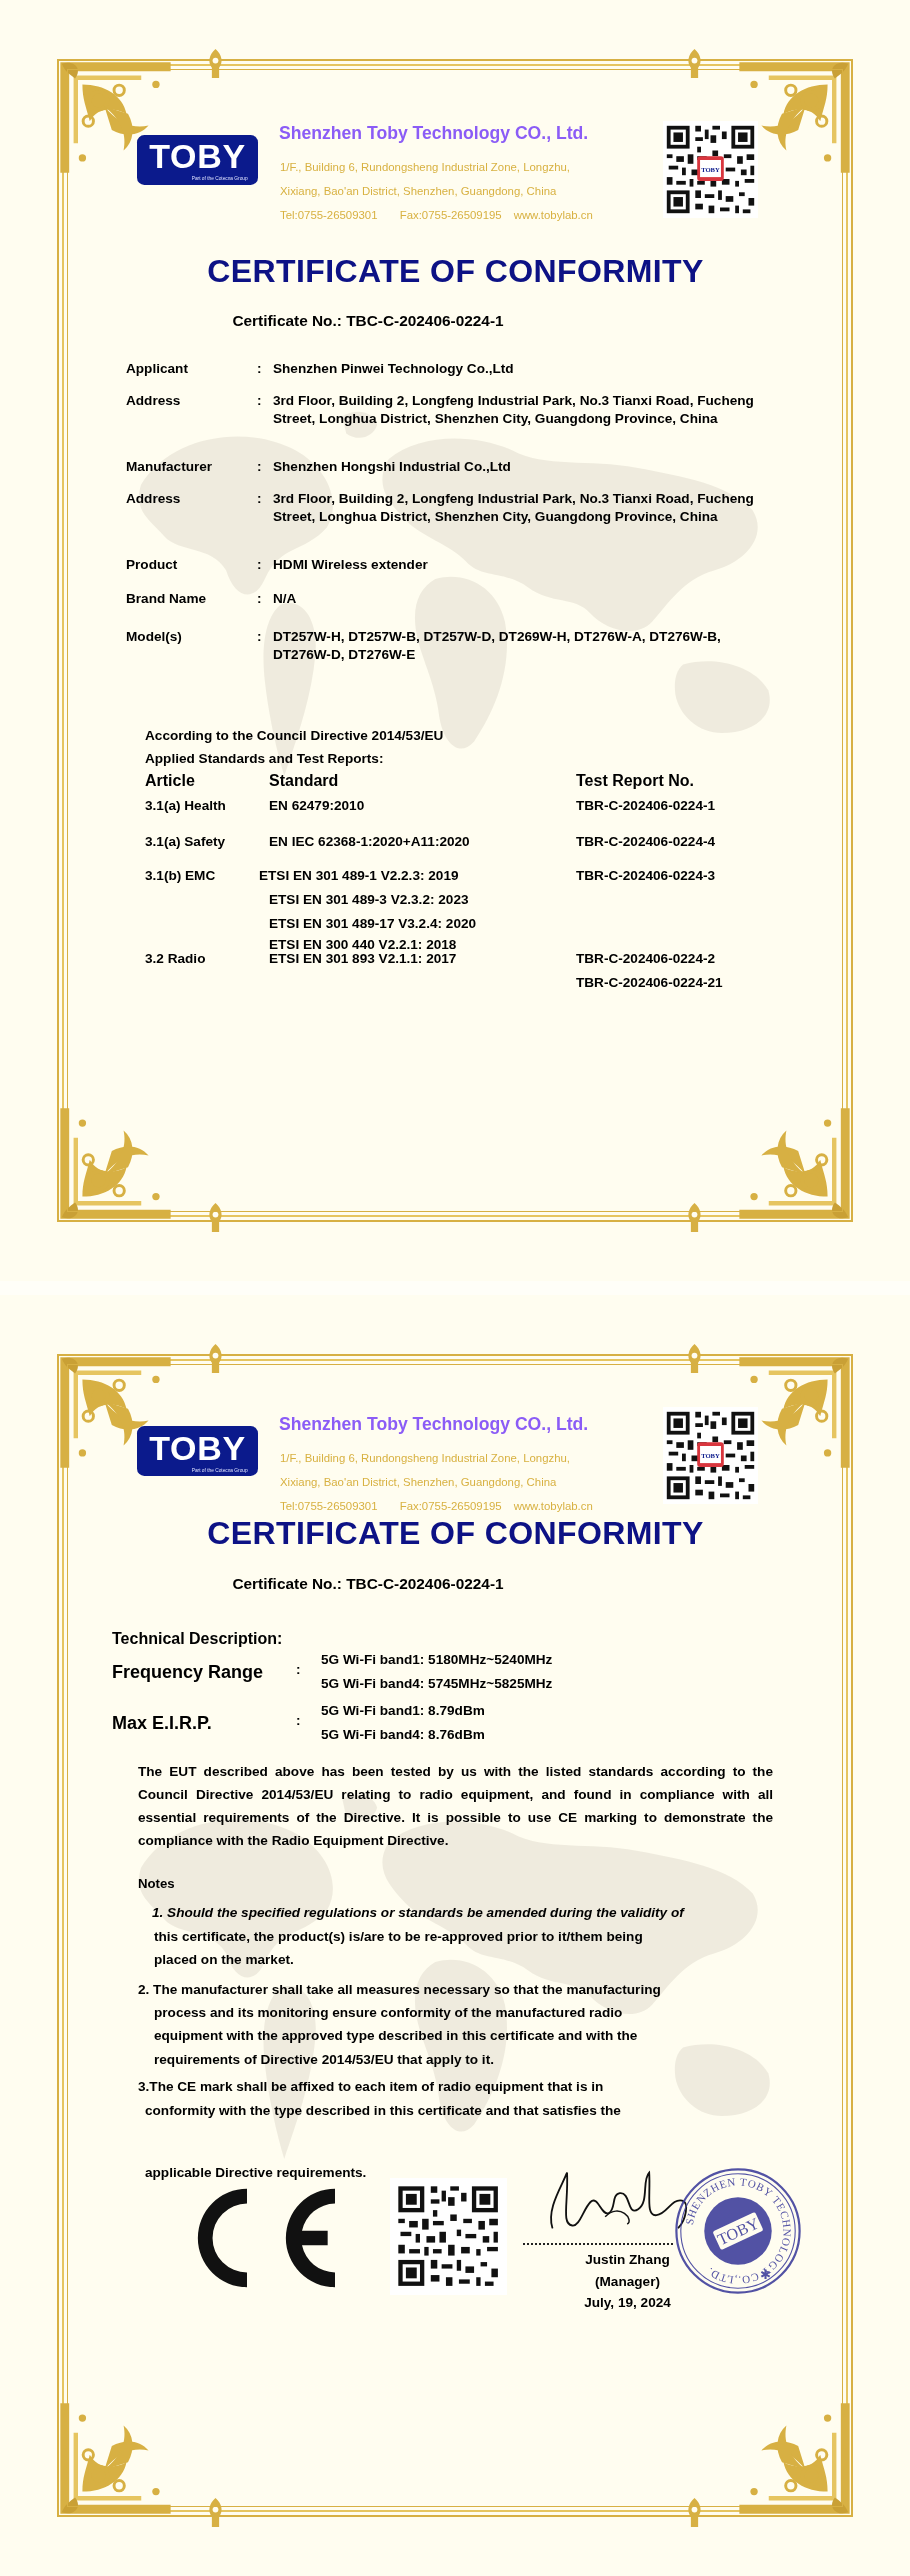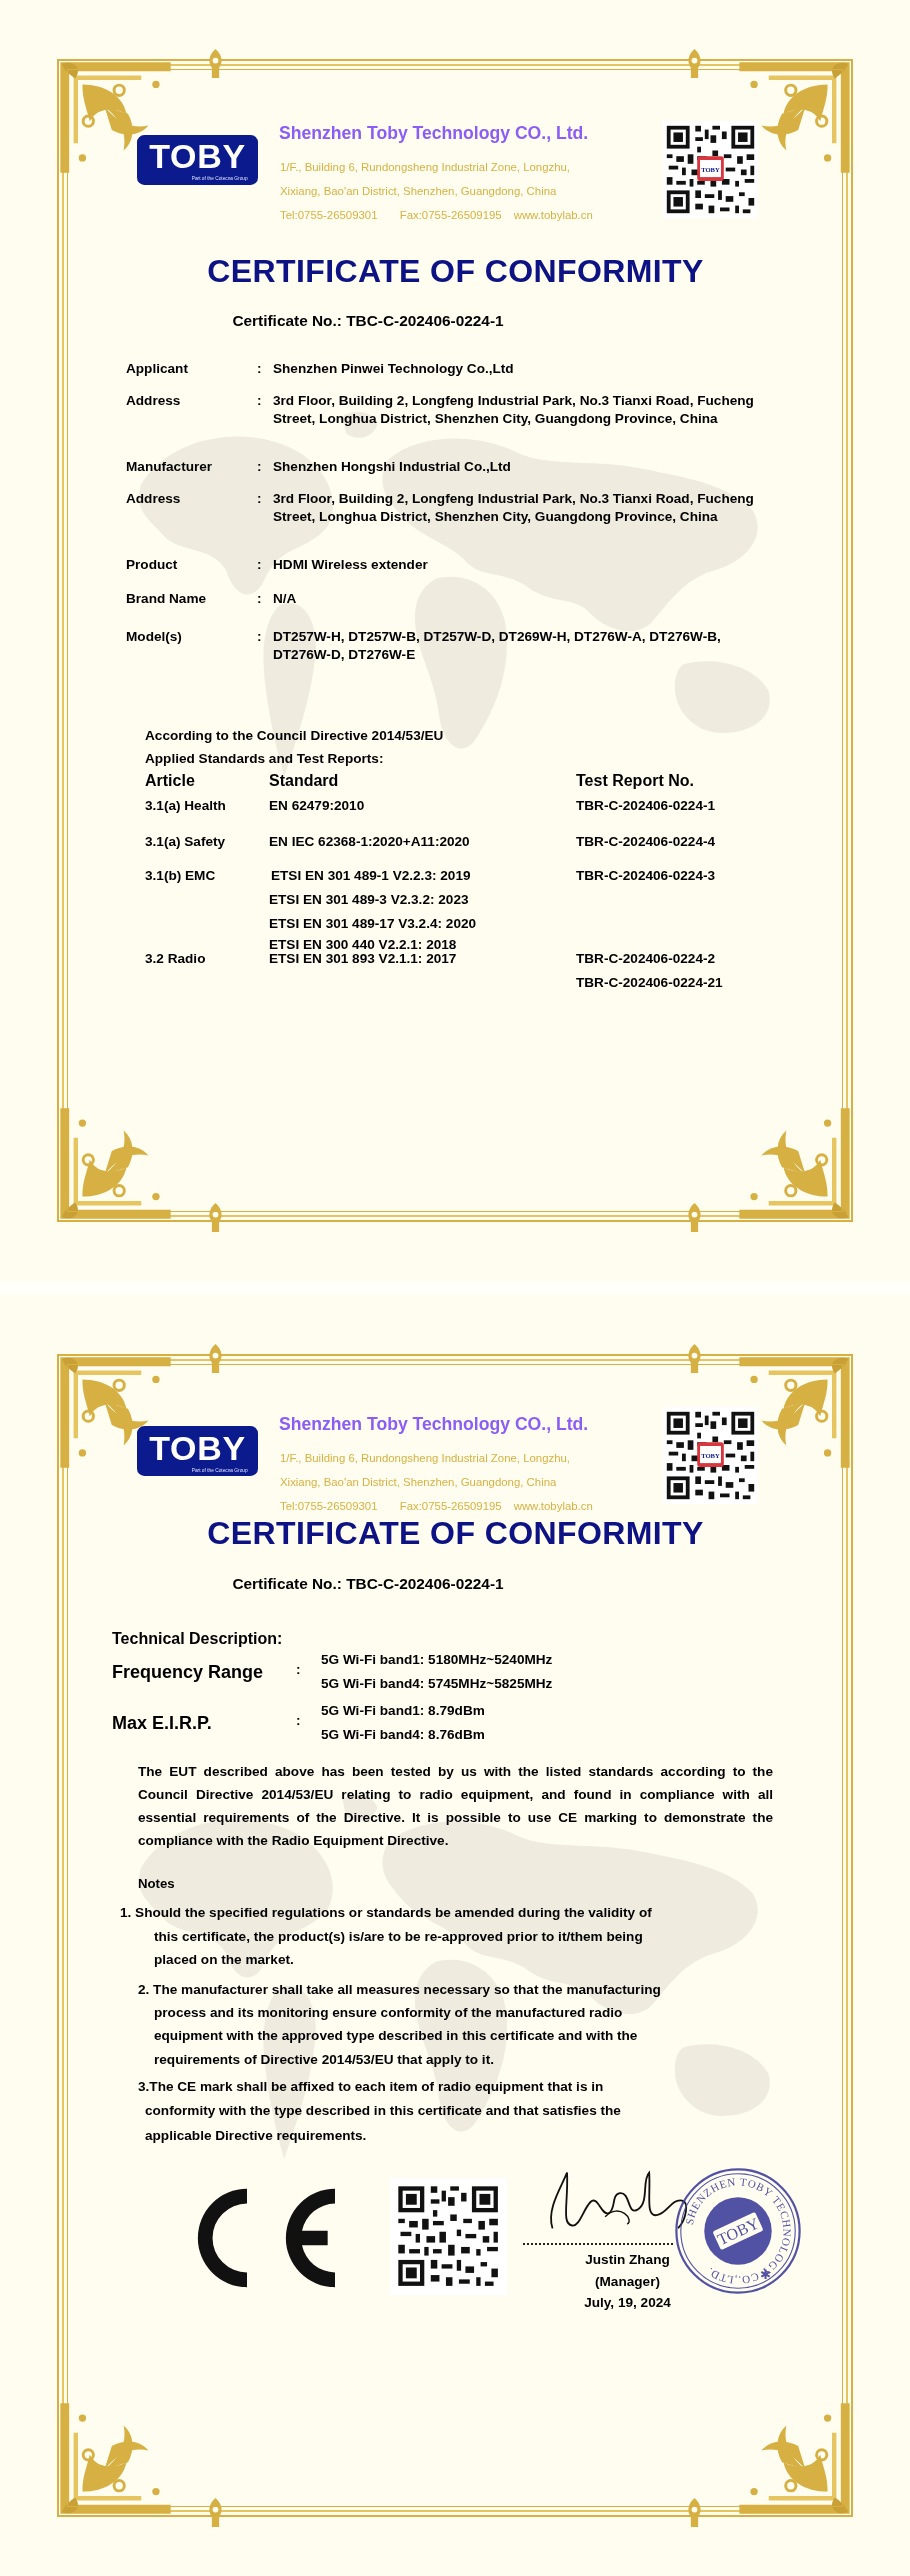--- a/index.html
+++ b/index.html
@@ -349,21 +349,21 @@
       <div class="tbl-cell" style="left:269px; top:796px;">EN 62479:2010</div>
       <div class="tbl-cell" style="left:576px; top:796px;">TBR-C-202406-0224-1</div>
     </div>
     <div>
       <div class="tbl-cell" style="left:145px; top:832px;">3.1(a) Safety</div>
       <div class="tbl-cell" style="left:269px; top:832px;">EN IEC 62368-1:2020+A11:2020</div>
       <div class="tbl-cell" style="left:576px; top:832px;">TBR-C-202406-0224-4</div>
     </div>
     <div>
       <div class="tbl-cell" style="left:145px; top:866px;">3.1(b) EMC</div>
-      <div class="tbl-cell" style="left:271px; top:866px;">ETSI EN 301 489-1 V2.2.3: 2019</div>
+      <div class="tbl-cell" style="left:259px; top:866px;">ETSI EN 301 489-1 V2.2.3: 2019</div>
       <div class="tbl-cell" style="left:269px; top:890px;">ETSI EN 301 489-3 V2.3.2: 2023</div>
       <div class="tbl-cell" style="left:269px; top:914px;">ETSI EN 301 489-17 V3.2.4: 2020</div>
       <div class="tbl-cell" style="left:576px; top:866px;">TBR-C-202406-0224-3</div>
     </div>
     <div>
       <div class="tbl-cell" style="left:145px; top:949px;">3.2 Radio</div>
       <div class="tbl-cell" style="left:269px; top:949px;">ETSI EN 301 893 V2.1.1: 2017</div>
       <div class="tbl-cell" style="left:269px; top:935px;">ETSI EN 300 440 V2.2.1: 2018</div>
       <div class="tbl-cell" style="left:576px; top:949px;">TBR-C-202406-0224-2</div>
       <div class="tbl-cell" style="left:576px; top:973px;">TBR-C-202406-0224-21</div>
@@ -463,34 +463,34 @@
     <div class="tech-val" style="top:405px;">5G Wi-Fi band1: 8.79dBm</div>
     <div class="tech-val" style="top:429px;">5G Wi-Fi band4: 8.76dBm</div>
   </div>
 
   <div class="para justify" style="left:138px; top:465px; width:635px; line-height:23px;">The EUT described above has been tested by us with the listed standards according to the Council Directive 2014/53/EU relating to radio equipment, and found in compliance with all essential requirements of the Directive. It is possible to use CE marking to demonstrate the compliance with the Radio Equipment Directive.</div>
 
   <div class="section-text" style="left:138px; top:581px; font-size:13.2px;">Notes</div>
 
   <div>
     <div>
-      <div class="para" style="left:120px; top:606px;">1. Should the specified regulations or standards be amended during the validity of</div>
+      <div class="para" style="left:152px; top:606px;font-style:italic;">1. Should the specified regulations or standards be amended during the validity of</div>
       <div class="para" style="left:154px; top:630px;">this certificate, the product(s) is/are to be re-approved prior to it/them being</div>
       <div class="para" style="left:154px; top:653px;">placed on the market.</div>
     </div>
     <div>
       <div class="para" style="left:138px; top:683px;">2. The manufacturer shall take all measures necessary so that the manufacturing</div>
       <div class="para" style="left:154px; top:706px;">process and its monitoring ensure conformity of the manufactured radio</div>
       <div class="para" style="left:154px; top:729px;">equipment with the approved type described in this certificate and with the</div>
       <div class="para" style="left:154px; top:753px;">requirements of Directive 2014/53/EU that apply to it.</div>
     </div>
     <div>
       <div class="para" style="left:138px; top:780px;">3.The CE mark shall be affixed to each item of radio equipment that is in</div>
       <div class="para" style="left:145px; top:804px;">conformity with the type described in this certificate and that satisfies the</div>
-      <div class="para" style="left:145px; top:829px;">applicable Directive requirements.</div>
+      <div class="para" style="left:145px; top:866px;">applicable Directive requirements.</div>
     </div>
   </div>
 </div>
 
 <div class="ce-mark">
   <svg viewBox="0 0 210 150">
     <path d="M75 8 A67 67 0 1 0 75 142 L75 122 A47 47 0 1 1 75 28 Z" fill="#111"></path>
     <path d="M195 8 A67 67 0 1 0 195 142 L195 122 A47 47 0 0 1 150 85 L185 85 L185 65 L150 65 A47 47 0 0 1 195 28 Z" fill="#111"></path>
   </svg>
 </div>

